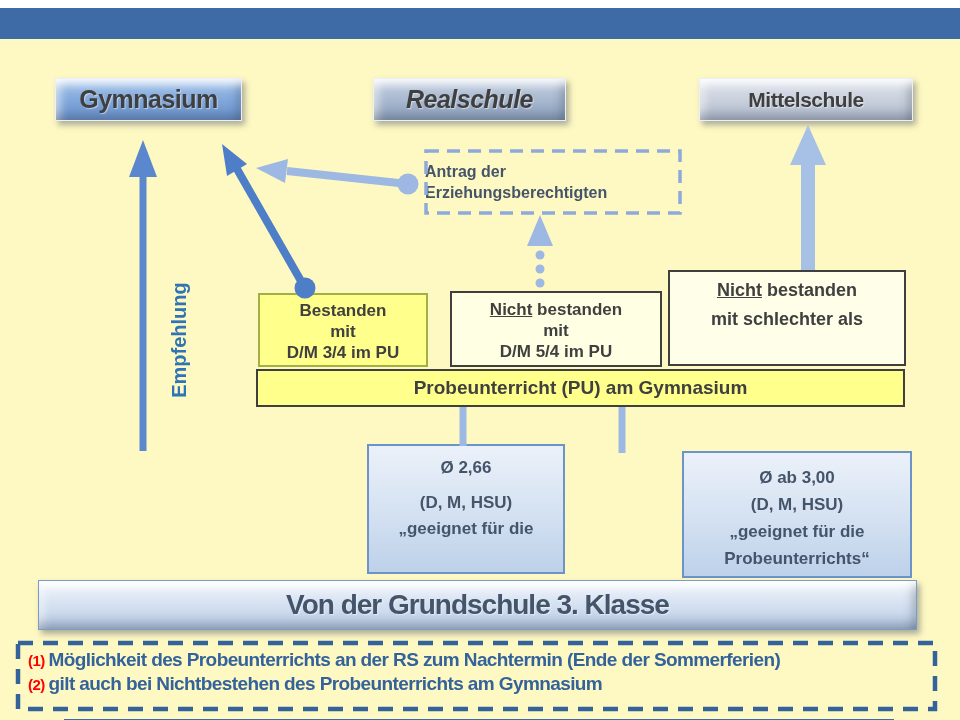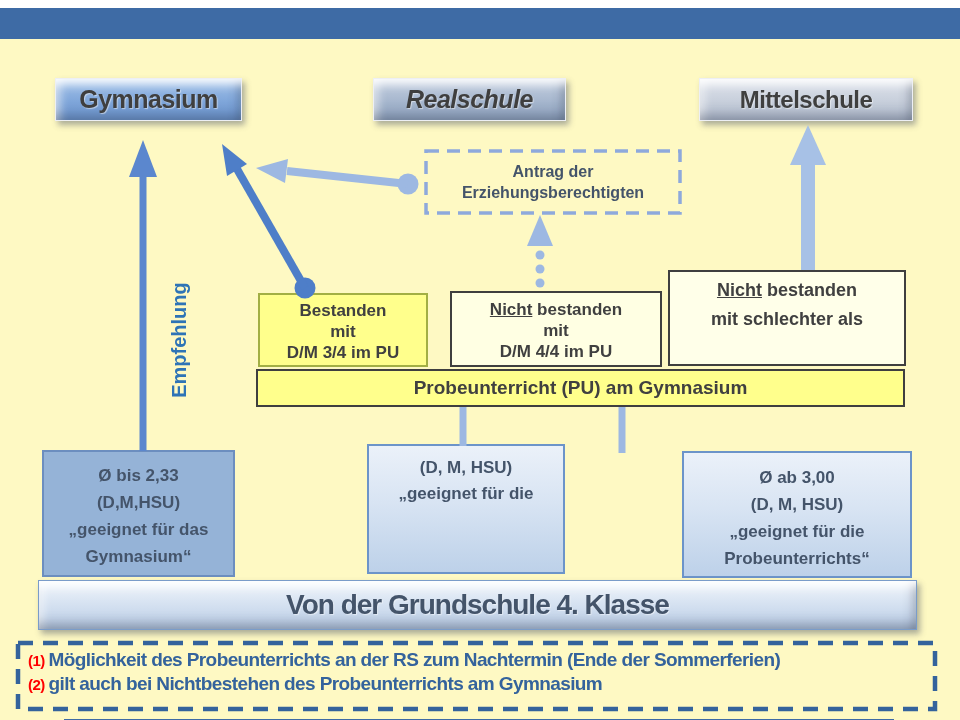--- a/index.html
+++ b/index.html
@@ -22,21 +22,21 @@
   .btn-real{background:linear-gradient(180deg,#C6D1E1 0%,#A3B4CC 60%,#95A9C5 100%);font-style:italic;}
   .btn-mittel{background:linear-gradient(180deg,#E0E4EC 0%,#C5CDDA 60%,#B6C0D2 100%);}
   .btn-grund{background:linear-gradient(180deg,#F3F7FC 0%,#DAE5F3 40%,#B9CCE5 100%);
              color:#44546A;border:1px solid #7A9CC9;}
 
   .ybox{position:absolute;text-align:center;font-weight:bold;color:#404040;}
   .bbox{position:absolute;text-align:center;font-weight:bold;color:#44546A;}
   .grad-light{background:linear-gradient(180deg,#EBF1F9 0%,#D8E4F3 45%,#BDD1E9 100%);}
   .u{text-decoration:underline;}
   .red{color:#FF0000;}
-  .antrag{color:#44546A;font-weight:bold;text-align:center;font-size:16px;line-height:21px;padding-top:11px;}
+  .antrag{color:#44546A;font-weight:bold;font-size:16px;line-height:21px;padding-top:11px;}
   .empf{color:#2E74B6;font-weight:bold;font-size:20px;text-align:center;
         transform:rotate(-90deg);white-space:nowrap;}
   .foot-row{position:absolute;display:flex;align-items:baseline;
             color:#34639C;font-weight:bold;font-size:19px;letter-spacing:-0.6px;white-space:nowrap;}
   .foot-row .red{font-size:15px;margin-right:4px;font-weight:bold;}
   svg.overlay{position:absolute;left:0;top:0;z-index:5;pointer-events:none;}
 </style>
 </head>
 <body>
 
@@ -44,73 +44,68 @@
 
   <div class="abs bar" style="left:0;top:6;width:960px;height:31px;"></div>
   <div class="abs bar" style="left:64px;top:711px;width:830px;height:9px;"></div>
 
   <div class="btn btn-gym" style="left:55px;top:70px;width:185px;height:41px;font-size:25px;">
     <span>Gymnasium</span>
   </div>
   <div class="btn btn-real" style="left:373px;top:70px;width:191px;height:41px;font-size:25px;">
     <span>Realschule</span>
   </div>
-  <div class="btn btn-mittel" style="left:699px;top:70px;width:212px;height:41px;font-size:24px;">
+  <div class="btn btn-mittel" style="left:699px;top:70px;width:212px;height:41px;font-size:21px;">
     <span>Mittelschule</span>
   </div>
 
   <div class="abs antrag" style="left:425px;top:142px;width:256px;height:64px;">
     <div>Antrag der</div>
     <div>Erziehungsberechtigten</div>
   </div>
 
   <div class="abs empf" style="left:96px;top:320px;width:168px;height:24px;">Empfehlung</div>
 
   <div class="ybox" style="left:258px;top:285px;width:170px;height:74px;background:#FFFF8C;border:2px solid #A2AF44;font-size:17px;line-height:21px;padding-top:5px;box-sizing:border-box;">
     <div>Bestanden</div>
     <div>mit</div>
     <div>D/M 3/4 im PU</div>
   </div>
 
   <div class="ybox" style="left:450px;top:283px;width:212px;height:76px;background:#FFFFE3;border:2px solid #3F3F3F;font-size:17px;line-height:21px;padding-top:6px;box-sizing:border-box;">
     <div><span class="u">Nicht</span> <span>bestanden</span></div>
     <div>mit</div>
-    <div>D/M 4/4 im PU</div>
+    <div>D/M 5/4 im PU</div>
   </div>
 
   <div class="ybox" style="left:668px;top:262px;width:238px;height:96px;background:#FFFFE9;border:2px solid #3F3F3F;font-size:18px;line-height:29px;padding-top:4px;box-sizing:border-box;">
     <div><span class="u">Nicht</span> <span>bestanden</span></div>
     <div>mit schlechter als</div>
   </div>
 
   <div class="ybox" style="left:256px;top:361px;width:649px;height:38px;background:#FFFF8C;border:2px solid #3F3F3F;font-size:19px;line-height:34px;box-sizing:border-box;">
     <span>Probeunterricht (PU) am Gymnasium</span>
   </div>
 
-  <div class="bbox" style="left:42px;top:442px;width:193px;height:127px;background:#95B3D7;border:2px solid #6C8EBF;font-size:17px;line-height:27px;padding-top:10px;box-sizing:border-box;">
-    <div>Ø bis 2,33</div>
-    <div>(D,M,HSU)</div>
-    <div>„geeignet für das</div>
-    <div>Gymnasium“</div>
-  </div>
 
   <div class="bbox grad-light" style="left:367px;top:436px;width:198px;height:130px;border:2px solid #6C94C9;font-size:17px;line-height:26px;padding-top:9px;box-sizing:border-box;">
+    <div style="margin-bottom:9px;">Ø 2,66</div>
     <div>(D, M, HSU)</div>
     <div>„geeignet für die</div>
   </div>
 
   <div class="bbox grad-light" style="left:682px;top:443px;width:230px;height:127px;border:2px solid #6C94C9;font-size:17px;line-height:27px;padding-top:11px;box-sizing:border-box;">
     <div>Ø ab 3,00</div>
     <div>(D, M, HSU)</div>
     <div>„geeignet für die</div>
     <div>Probeunterrichts“</div>
   </div>
 
   <div class="btn btn-grund" style="left:38px;top:572px;width:877px;height:48px;font-size:28px;letter-spacing:-1px;">
-    <span>Von der Grundschule 4. Klasse</span>
+    <span>Von der Grundschule 3. Klasse</span>
   </div>
 
   <div class="foot-row" style="left:28px;top:641px;">
     <span class="red">(1)</span>
     <span>Möglichkeit des Probeunterrichts an der RS zum Nachtermin (Ende der Sommerferien)</span>
   </div>
   <div class="foot-row" style="left:28px;top:665px;">
     <span class="red">(2)</span>
     <span>gilt auch bei Nichtbestehen des Probeunterrichts am Gymnasium</span>
   </div>

